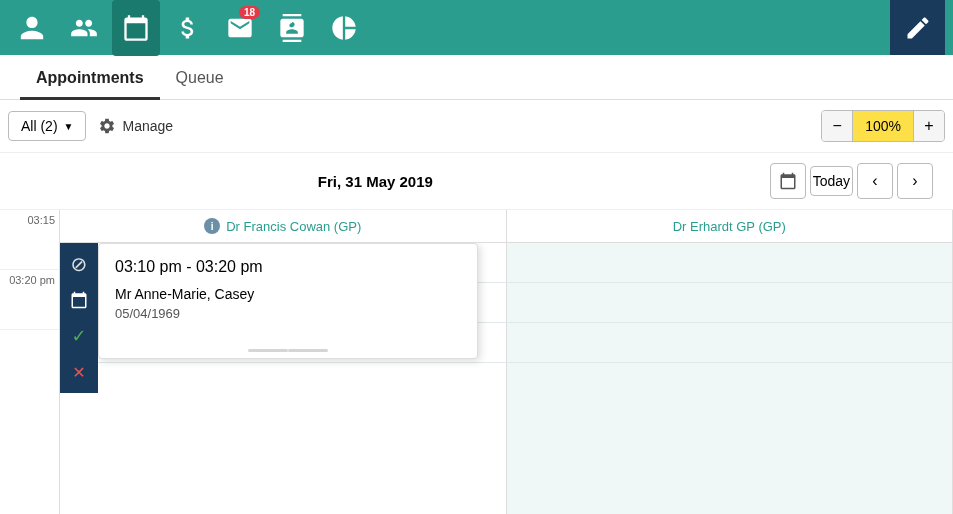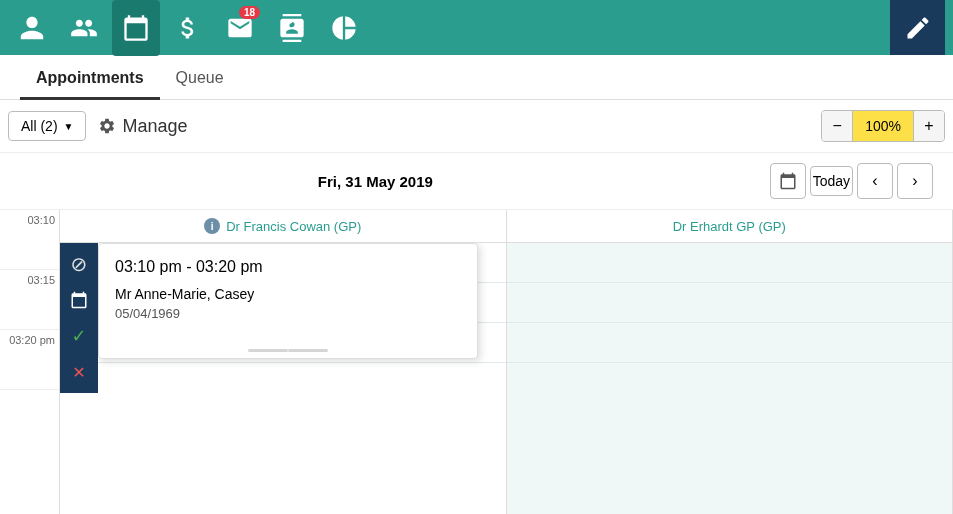--- a/index.html
+++ b/index.html
@@ -95,21 +95,21 @@
       gap: 6px;
       font-size: 14px;
     }
     .btn-manage {
       background: none;
       border: none;
       cursor: pointer;
       display: flex;
       align-items: center;
       gap: 6px;
-      font-size: 18px;
+      font-size: 14px;
       color: #333;
     }
     .zoom-controls {
       margin-left: auto;
       display: flex;
       align-items: center;
       border: 1px solid #bbb;
       border-radius: 4px;
       overflow: hidden;
     }
@@ -412,23 +412,20 @@
     <button class="nav-arrow">
       <span>›</span>
     </button>
   </div>
 </div>
 
 <div class="calendar-area">
 
   <div class="time-col">
     <div class="time-slot">
-      <span>03:10</span>
-    </div>
-    <div class="time-slot">
       <span>03:15</span>
     </div>
     <div class="time-slot">
       <span>03:20 pm</span>
     </div>
   </div>
 
   <div class="providers-area">
 
     <div class="providers-header">

